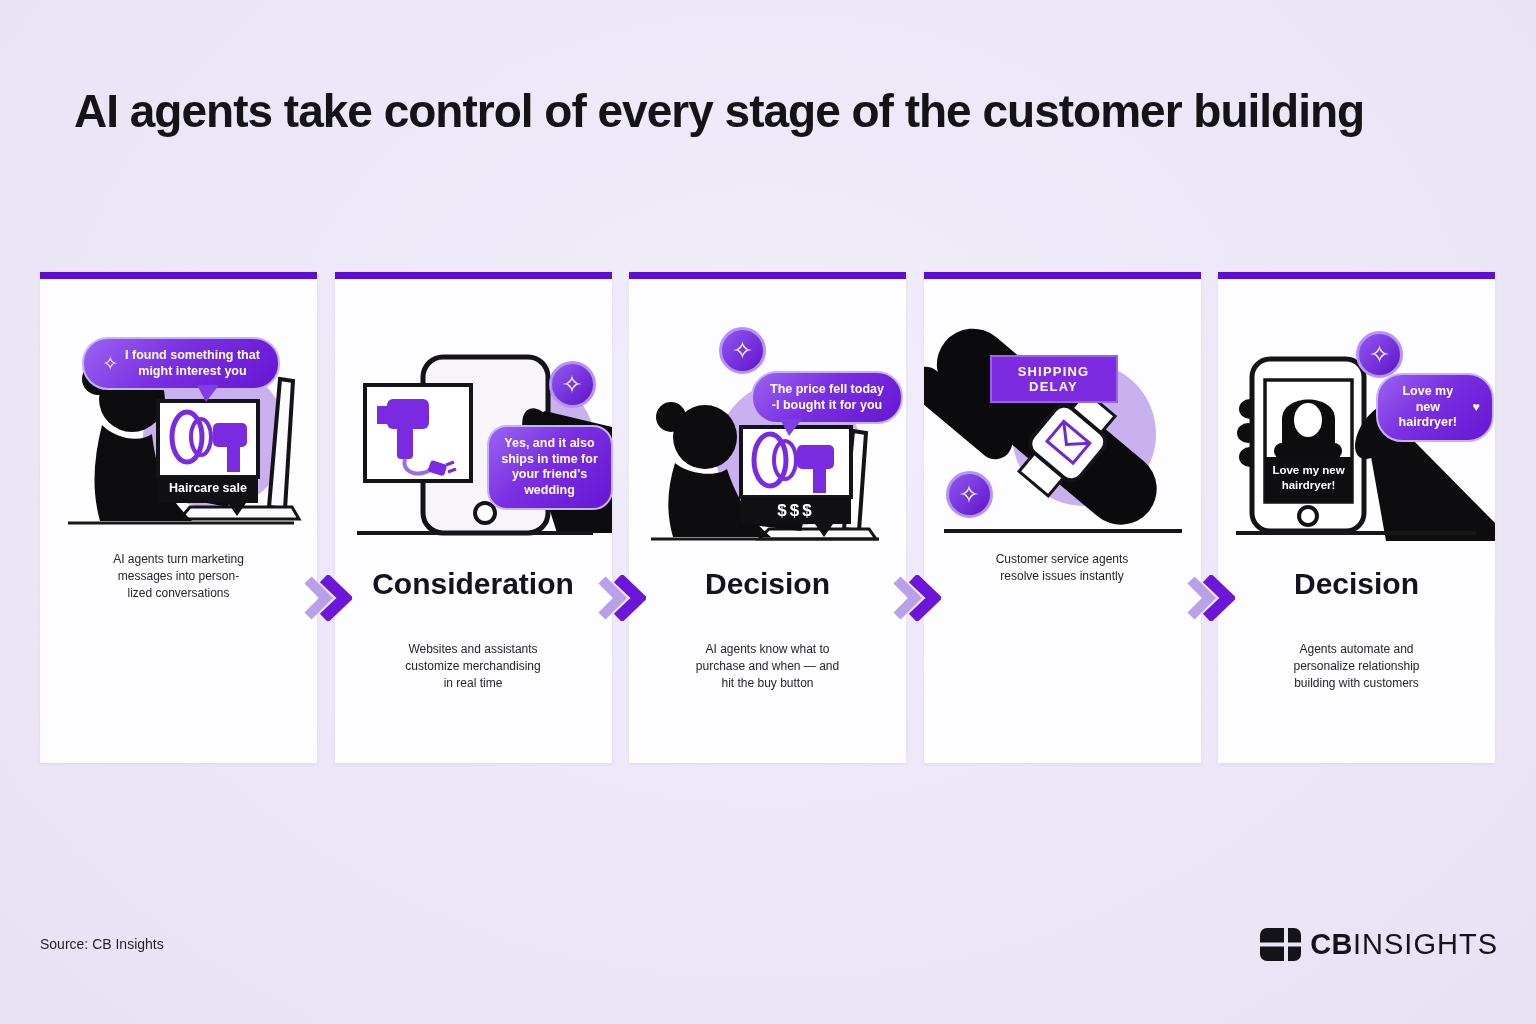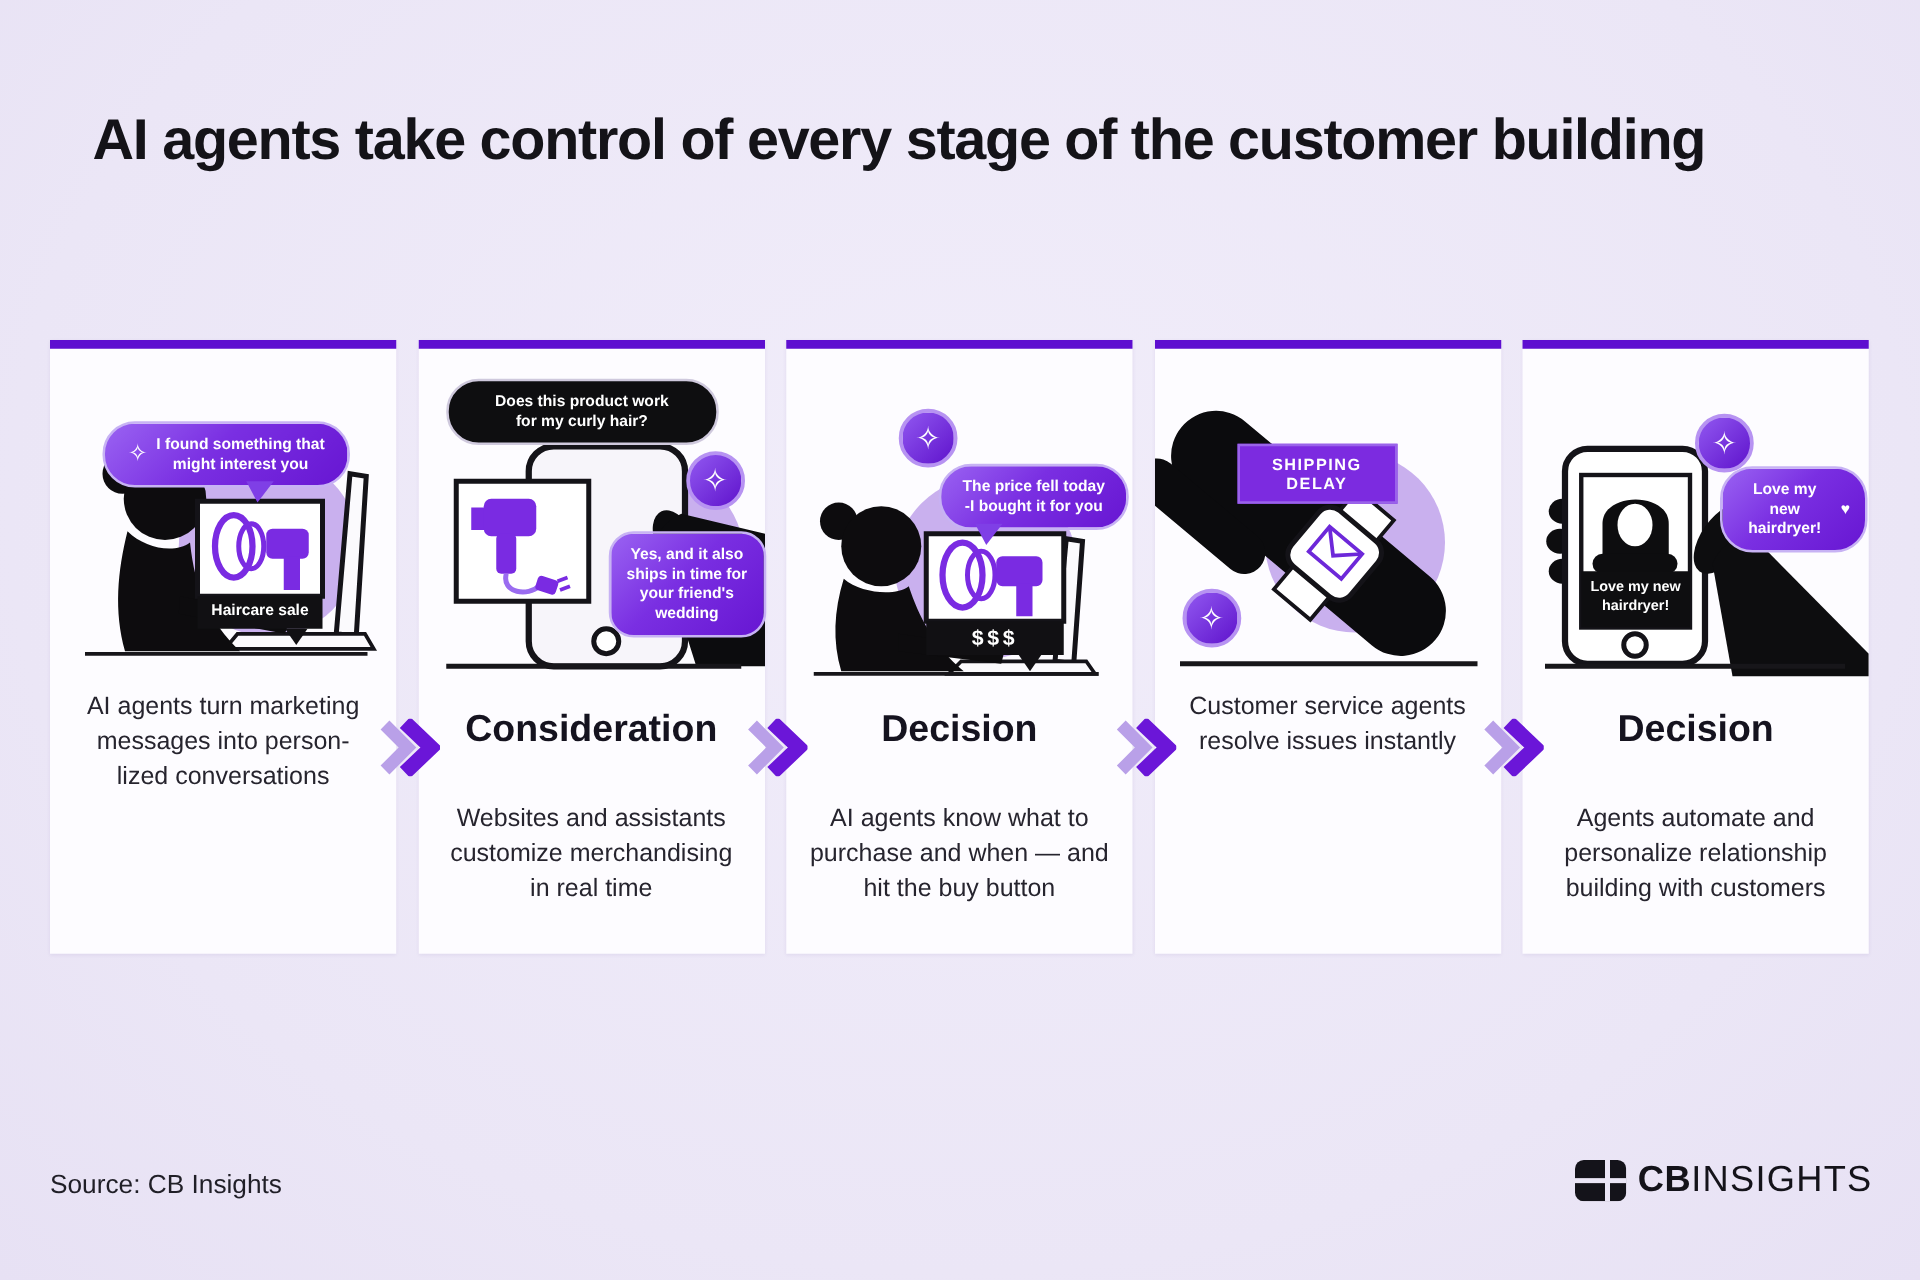--- a/index.html
+++ b/index.html
@@ -27,21 +27,21 @@
     position:relative;
   }
   .illus { position:relative; width:277px; height:270px; }
   .illus svg { position:absolute; left:0; top:0; }
 
   .stage-title {
     margin-top:18px; text-align:center; font-size:30px; font-weight:800;
     color:#15131f; line-height:1.12; min-height:72px;
   }
   .stage-desc {
-    margin-top:2px; text-align:center; font-size:20px; color:#26242e;
+    margin-top:2px; text-align:center; font-size:12px; color:#26242e;
     line-height:1.4; font-weight:400;
   }
 
   
   .bubble {
     position:absolute; border-radius:26px; padding:9px 12px;
     font-size:12.5px; font-weight:700; color:#fff; text-align:center;
     line-height:1.25; z-index:3;
   }
   .bubble.purple {
@@ -71,21 +71,21 @@
     font-size:13px; font-weight:800; letter-spacing:1.2px; text-align:center;
     padding:7px 10px; z-index:3;
   }
   .screen-caption {
     position:absolute; color:#fff; font-weight:700; text-align:center;
     z-index:3; line-height:1.3;
   }
 
   .chevron { position:absolute; top:303px; z-index:5; }
 
-  .source-note { position:absolute; left:40px; top:936px; font-size:21px; color:#201f27; }
+  .source-note { position:absolute; left:40px; top:936px; font-size:14px; color:#201f27; }
 
   .brand { position:absolute; right:38px; top:928px; display:flex; align-items:center; gap:9px; }
   .brand-text { font-size:29px; color:#14131a; letter-spacing:0.5px; }
   .brand-text b { font-weight:800; }
   .brand-text span.light { font-weight:400; letter-spacing:1px; }
 </style>
 </head>
 <body>
 
 <div class="page-title">AI agents take control of every stage of the customer building</div>
@@ -142,22 +142,20 @@
         <rect x="62" y="148" width="16" height="32" rx="4" fill="#7a2be2"></rect>
         <path d="M70,180 C66,196 88,198 96,190" fill="none" stroke="#9a6cf0" stroke-width="4"></path>
         <rect x="94" y="183" width="17" height="12" rx="3" fill="#7a2be2" transform="rotate(18 102 189)"></rect>
         <line x1="111" y1="186" x2="119" y2="183" stroke="#7a2be2" stroke-width="3"></line>
         <line x1="113" y1="193" x2="121" y2="190" stroke="#7a2be2" stroke-width="3"></line>
 
         <ellipse cx="204" cy="152" rx="15" ry="24" fill="#0c0c0e" transform="rotate(-24 204 152)"></ellipse>
         <path d="M210,132 C188,142 182,164 198,178 L222,254 L277,254 L277,148 Z" fill="#0c0c0e"></path>
         <line x1="22" y1="254" x2="258" y2="254" stroke="#17161a" stroke-width="4"></line>
       </svg>
-      <div class="bubble black pre" style="left:22px; top:24px; width:218px;">Does this product work
-for my curly hair?</div>
       <div class="sparkle-badge" style="left:214px; top:82px;">✧</div>
       <div class="bubble purple pre" style="left:152px; top:146px; width:126px; border-radius:20px;">Yes, and it also
 ships in time for
 your friend's
 wedding</div>
     </div>
     <div class="stage-title pre">Consideration</div>
     <div class="stage-desc pre">Websites and assistants
 customize merchandising
 in real time</div>

